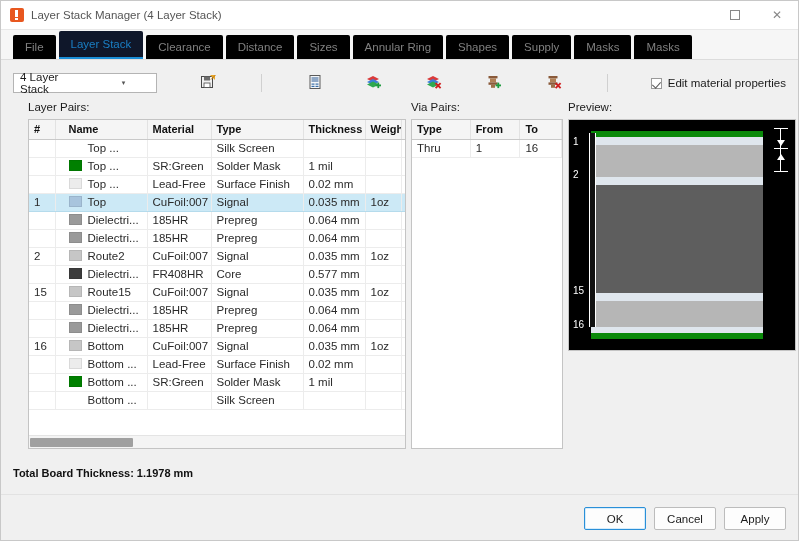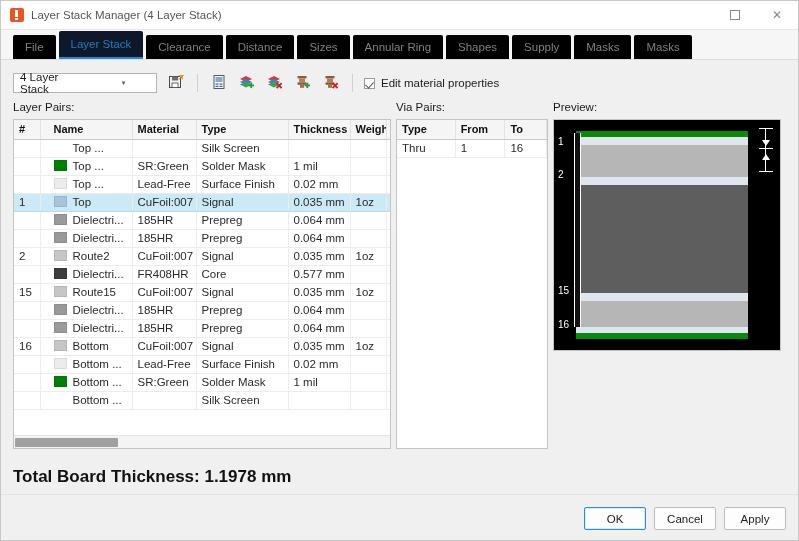--- a/index.html
+++ b/index.html
@@ -47,21 +47,21 @@
     background:#000000;color:#808080;font-size:11.5px;
     border-radius:2px 2px 0 0;white-space:nowrap;
   }
   .tab.active{
     background:#0f172a;color:#1a7fc4;border-bottom:2px solid #1a8fd8;
     height:26px;font-weight:normal;
   }
   
   .content{flex:1;background:#f0f0f0;position:relative;padding:0 12px;box-sizing:border-box;}
   .toolbar{
-    height:36px;display:flex;align-items:center;gap:0px;padding-top:5px;
+    height:36px;display:flex;align-items:center;gap:0px;padding-top:5px;justify-content:space-between;
   }
   .combo{
     width:144px;height:20px;background:#fff;border:1px solid #b4b4b4;
     display:flex;align-items:center;box-sizing:border-box;font-size:11.5px;
   }
   .combo span{padding-left:6px;flex:1;}
   .combo .arrow{
     width:16px;text-align:center;color:#555;font-size:7px;line-height:20px;
   }
   .tb-sep{width:1px;height:18px;background:#d0d0d0;margin:0 7px;}
@@ -74,21 +74,21 @@
     width:11px;height:11px;border:1px solid #9a9a9a;background:#fff;
     box-sizing:border-box;position:relative;
   }
   .chk:after{
     content:"";position:absolute;left:2px;top:1px;width:4px;height:7px;
     border:solid #5b5b5b;border-width:0 1.4px 1.4px 0;transform:rotate(42deg);
   }
   .chk-label{font-size:11.5px;color:#1b1b1b;}
   
   .panes{display:flex;gap:0;height:355px;}
-  .pane-lp{width:378px;}
+  .pane-lp{width:378px;margin-left:15px;}
   .pane-vp{width:152px;margin-left:5px;}
   .pane-pv{width:232px;margin-left:5px;}
   .pane-label{font-size:11.5px;color:#1b1b1b;margin-bottom:3px;height:15px;}
   .grid{
     background:#fff;border:1px solid #c4c4c4;box-sizing:border-box;
     overflow:hidden;position:relative;
   }
   .lp-grid{width:378px;height:330px;}
   .vp-grid{width:152px;height:330px;}
   table{border-collapse:collapse;width:100%;table-layout:fixed;font-size:11.5px;}
@@ -142,21 +142,21 @@
   }
   .pv-arrows{position:absolute;right:6px;top:8px;width:16px;height:44px;}
   .pv-arrows .vline{position:absolute;left:7px;top:0;width:1px;height:44px;background:#fff;}
   .pv-arrows .hbar{position:absolute;left:1px;width:14px;height:1px;background:#fff;}
   .pv-arrows .tri{
     position:absolute;left:3.5px;width:0;height:0;border-left:4px solid transparent;
     border-right:4px solid transparent;
   }
   
   .total{
-    margin-top:11px;font-size:17px;font-weight:bold;color:#111;
+    margin-top:11px;font-size:11px;font-weight:bold;color:#111;
   }
   .btnbar{
     position:absolute;right:12px;bottom:10px;display:flex;gap:8px;
   }
   .btn{
     width:62px;height:23px;background:#fdfdfd;border:1px solid #bcbcbc;
     border-radius:2px;display:flex;align-items:center;justify-content:center;
     font-size:11.5px;color:#1b1b1b;box-sizing:border-box;
   }
   .btn.primary{border:1px solid #2a8fd8;box-shadow:0 0 0 1px #d6ecfa inset;}

